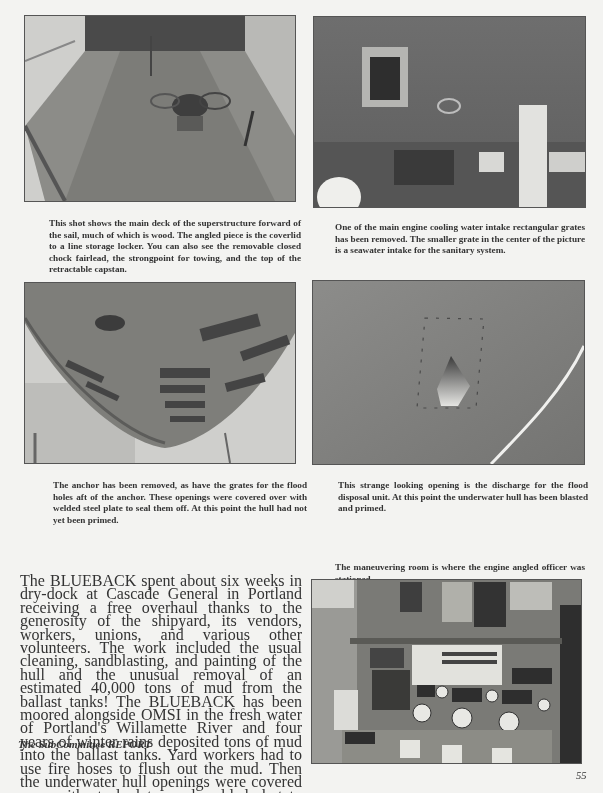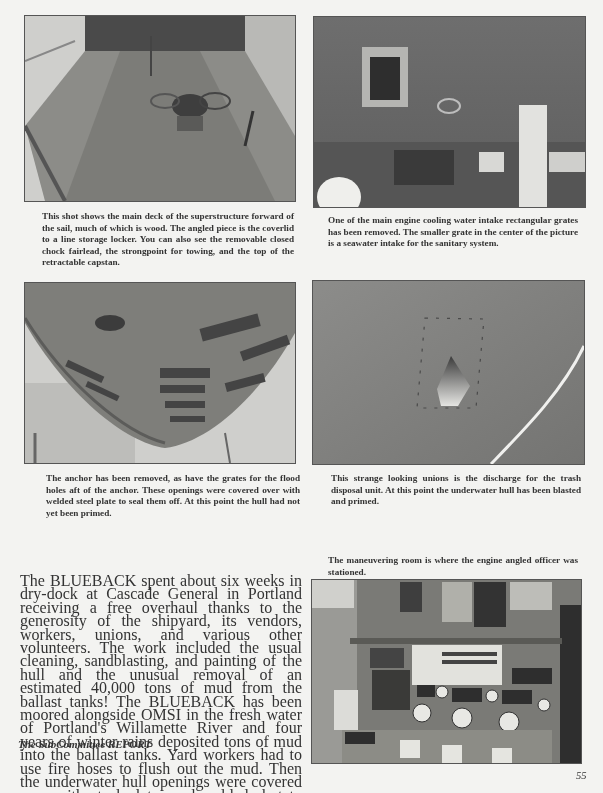--- a/index.html
+++ b/index.html
@@ -8,21 +8,21 @@
     background:#f3f3f1;
     font-family:"Liberation Serif", "DejaVu Serif", serif;
     color:#3a3a3a;
   }
   .photo {
     position:absolute; overflow:hidden;
     border:1px solid #555;
     background:#8a8a8a;
   }
   .caption {
-    position:absolute; margin:4px;
+    position:absolute; margin:11px;
     font-weight:bold; font-size:9.2px; line-height:11.6px;
     color:#333; text-align:justify;
   }
   .body-text {
     position:absolute; margin:0;
     font-size:16px; line-height:13.4px; color:#333;
     text-align:justify;
   }
   .footer-left {
     position:absolute; left:18px; top:738px;
@@ -114,21 +114,21 @@
         <stop offset="0" stop-color="#3a3a3a"></stop>
           <stop offset="1" stop-color="#e5e5e2"></stop>
       </linearGradient>
     </defs>
     <rect width="271" height="183" fill="url(#g4)"></rect>
     <polygon points="112,37 171,38 163,127 104,127" fill="none" stroke="#4a4a4a" stroke-width="1.2" stroke-dasharray="3,8"></polygon>
     <polygon points="138,75 157,105 145,125 128,125 124,108" fill="url(#drop)"></polygon>
     <path d="M178,183 C210,150 250,110 271,65" fill="none" stroke="#f0f0ee" stroke-width="3"></path>
   </svg>
 </div>
-<p class="caption" style="left:327px; top:469px; width:250px;">This strange looking unions is the discharge for the trash disposal unit. At this point the underwater hull has been blasted and primed.</p>
+<p class="caption" style="left:327px; top:469px; width:250px;">This strange looking opening is the discharge for the flood disposal unit. At this point the underwater hull has been blasted and primed.</p>
 
 <p class="caption" style="left:324px; top:551px; width:250px;">The maneuvering room is where the engine angled officer was stationed.</p>
 
 <div class="photo" style="left:311px; top:579px; width:269px; height:183px;">
   <svg width="269" height="183" viewBox="0 0 269 183">
     <rect width="269" height="183" fill="#7a7a76"></rect>
     <rect x="0" y="0" width="45" height="183" fill="#9a9a96"></rect>
     <rect x="0" y="0" width="42" height="28" fill="#d0d0cc"></rect>
     <rect x="248" y="25" width="21" height="158" fill="#2e2e2e"></rect>
     <rect x="88" y="2" width="22" height="30" fill="#3e3e3e"></rect>

